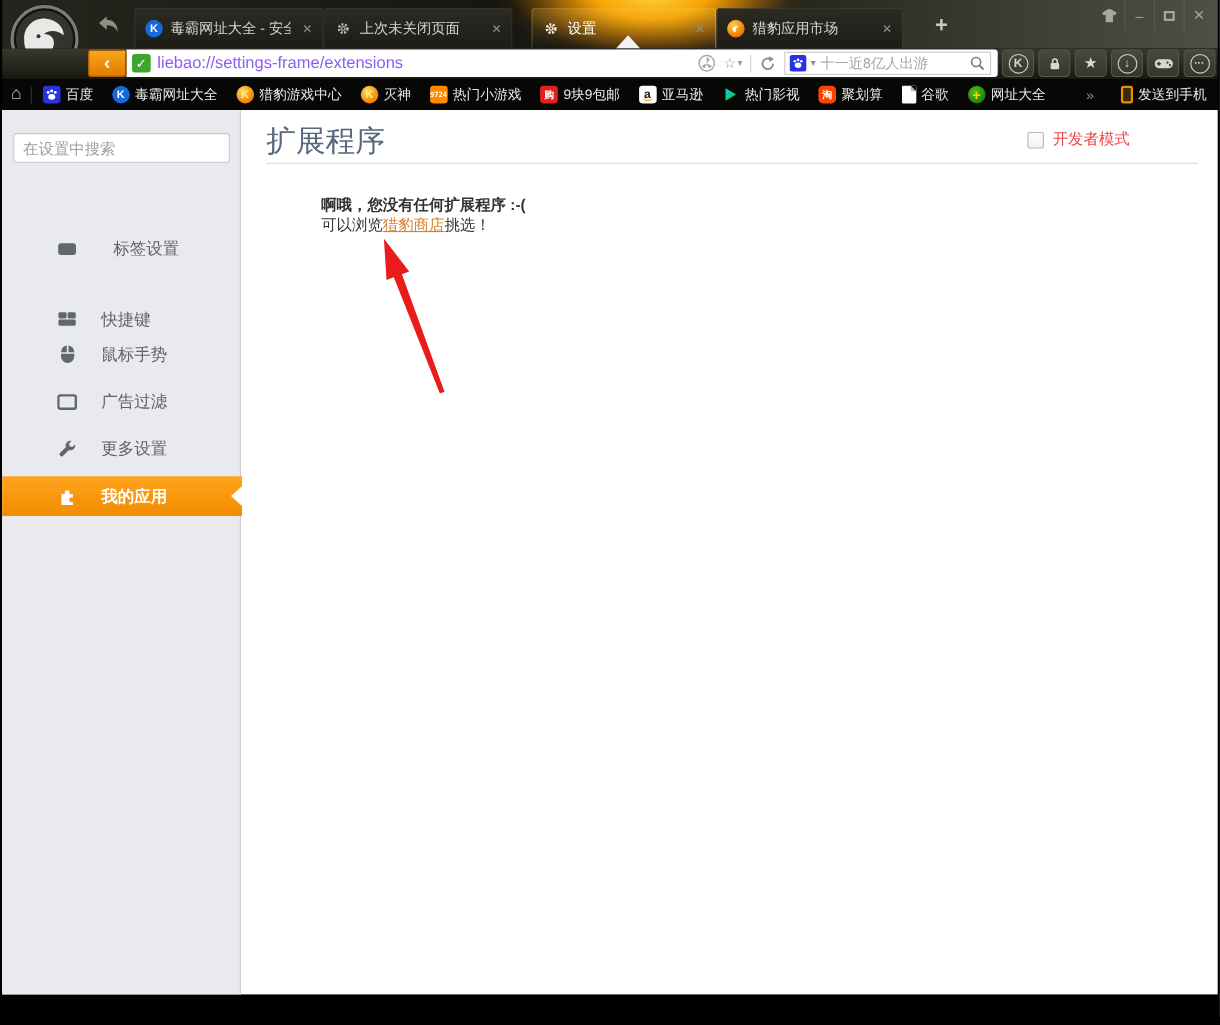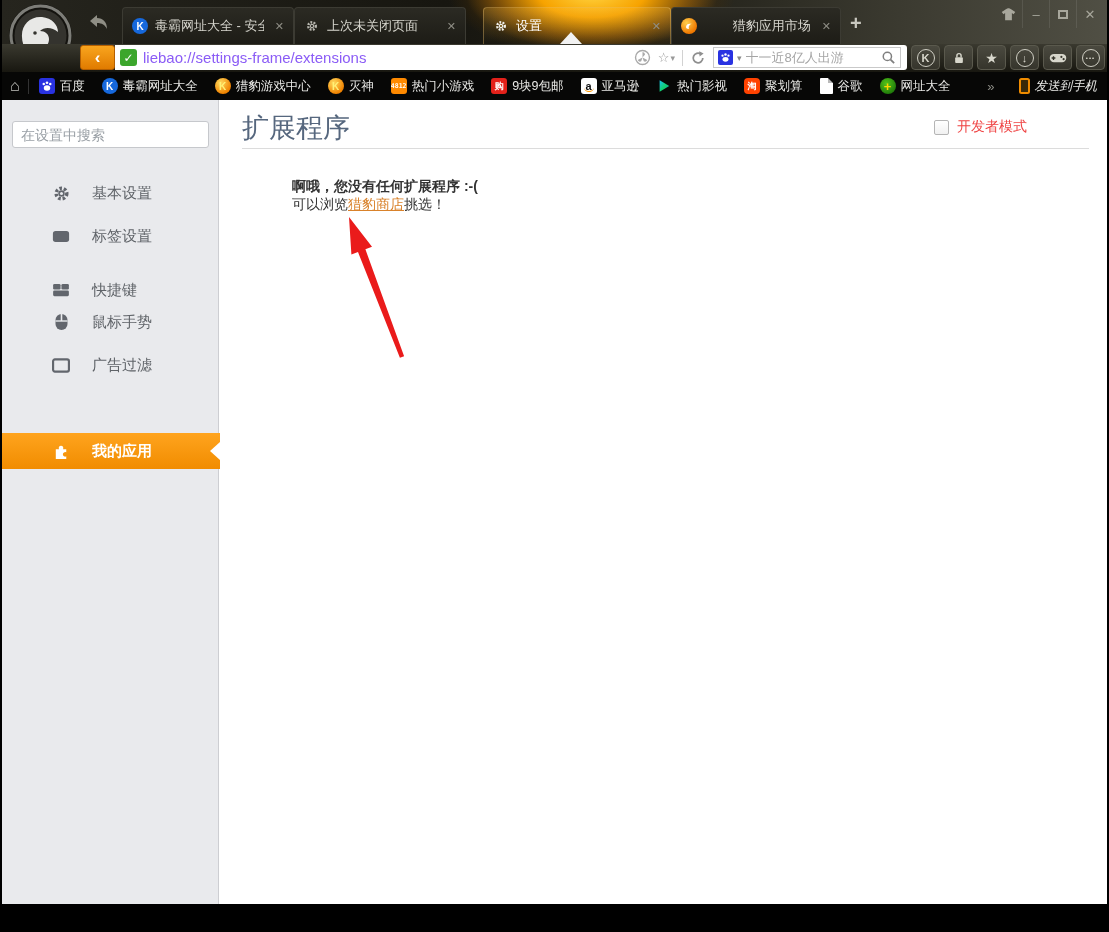--- a/index.html
+++ b/index.html
@@ -14,23 +14,23 @@
   .tab-glow { position:absolute; left:430px; top:0; width:330px; height:44px; pointer-events:none;
     background:radial-gradient(ellipse 175px 78px at 160px -6px, #ffd23e 0%, #f7a300 30%, rgba(200,120,0,.55) 55%, rgba(90,55,0,.2) 72%, transparent 82%); }
   .logo { position:absolute; left:6px; top:3px; width:65px; height:65px; z-index:30; }
   .back-curve { position:absolute; left:85px; top:12px; width:24px; height:20px; }
   .tabs { position:absolute; left:120px; top:7px; height:37px; display:flex; z-index:5; }
   .tab { width:172px; height:37px; display:flex; align-items:center; gap:7px; padding:0 9px;
     border:1px solid #3c3b33; border-bottom:none; border-radius:4px 4px 0 0;
     background:linear-gradient(#2b2a23,#1d1c16); color:#d6d5cd; font-size:13px; }
   .tab .t-title { white-space:nowrap; overflow:hidden; flex:1; }
   .tab .t-close { color:#8f8e85; font-size:11px; margin-left:4px; }
-  .tab.active { margin-left:17px; width:188px; background:linear-gradient(rgba(255,200,80,.20),rgba(40,30,5,.05));
+  .tab.active { margin-left:17px; width:168px; background:linear-gradient(rgba(255,200,80,.20),rgba(40,30,5,.05));
     border-color:rgba(255,210,120,.35); color:#fff; }
-  .tab.last { width:170px;text-align:right; }
+  .tab.last { width:170px; }
   .favicon { width:16px; height:16px; flex:0 0 16px; display:flex; align-items:center; justify-content:center;
     border-radius:50%; font-size:10px; font-weight:bold; color:#fff; }
   .fav-blue { background:#1668dc; }
   .fav-orange { background:radial-gradient(circle at 35% 30%, #ffcf4d, #f07800 70%); }
   .newtab { position:absolute; left:848px; top:12px; color:#c9c8bf; font-size:20px; font-weight:bold; z-index:5;}
   .tab-pointer { position:absolute; left:558px; top:32px; width:0; height:0; z-index:6;
     border-left:11px solid transparent; border-right:11px solid transparent; border-bottom:12px solid #f2f2f2; }
   .win-controls { position:absolute; right:4px; top:0; height:28px; display:flex; z-index:8; }
   .wc { width:27px; height:28px; display:flex; align-items:center; justify-content:center;
     color:#a8a79c; font-size:13px; border-left:1px solid rgba(255,255,255,.09); }
@@ -294,21 +294,21 @@
       <span class="bm-ic ic-circle ic-korange">K</span>
       <span>猎豹游戏中心</span>
     </span>
 
     <span class="bm">
       <span class="bm-ic ic-circle ic-korange">K</span>
       <span>灭神</span>
     </span>
 
     <span class="bm">
-      <span class="bm-ic ic-9724">4812</span>
+      <span class="bm-ic ic-9724">9724</span>
       <span>热门小游戏</span>
     </span>
 
     <span class="bm">
       <span class="bm-ic ic-gou">购</span>
       <span>9块9包邮</span>
     </span>
 
     <span class="bm">
       <span class="bm-ic ic-amazon">a</span>
@@ -341,44 +341,34 @@
       <span>谷歌</span>
     </span>
 
     <span class="bm">
       <span class="bm-ic ic-circle ic-wzdq">+</span>
       <span>网址大全</span>
     </span>
 
     <span class="bm-right">
       <span class="bm-overflow">»</span>
-      <span class="bm" style="margin-right:2px;font-style:italic;">
+      <span class="bm" style="margin-right:2px;">
         <span class="phone-ic"></span>
         <span>发送到手机</span>
       </span>
     </span>
   </div>
 
   <div class="main">
 
     <div class="sidebar">
       <input class="side-search side-input" placeholder="在设置中搜索" style="">
 
-      <div class="nav-item" style="top:75px;">
-        <span class="nv-ic">
-          <svg width="19" height="19" viewBox="0 0 20 20">
-              <circle cx="10" cy="10" r="5.6" fill="none" stroke="#62666d" stroke-width="3.6" stroke-dasharray="2.7 2"></circle>
-              <circle cx="10" cy="10" r="3.4" fill="#62666d"></circle>
-              <circle cx="10" cy="10" r="1.6" fill="#e9eaed"></circle>
-            </svg>
-        </span>
-        <span>基本设置</span>
-      </div>
-
-      <div class="nav-item" style="top:118px;">
+
+      <div class="nav-item" style="top:108px;gap:11px;">
         <span class="nv-ic">
           <svg width="18" height="15" viewBox="0 0 20 16">
               <path d="M1 5 a3 3 0 0 1 3-3 h12 a3 3 0 0 1 3 3 v6 a3 3 0 0 1-3 3 H4 a3 3 0 0 1-3-3 Z" fill="#62666d"></path>
             </svg>
         </span>
         <span>标签设置</span>
       </div>
 
       <div class="nav-item" style="top:172px;">
         <span class="nv-ic">
@@ -404,20 +394,28 @@
         <span class="nv-ic">
           <svg width="15" height="18" viewBox="0 0 14 18">
               <path d="M1 7 a6 6 0 0 1 12 0 v4 a6 6 0 0 1-12 0 Z" fill="#62666d"></path>
               <line x1="7" y1="1" x2="7" y2="8" stroke="#e9eaed" stroke-width="1.6"></line>
               <line x1="1" y1="8" x2="13" y2="8" stroke="#e9eaed" stroke-width="1.4"></line>
             </svg>
         </span>
         <span>鼠标手势</span>
       </div>
 
+      <div class="nav-item" style="top:290px;">
+        <span class="nv-ic">
+          <svg width="18" height="18" viewBox="0 0 20 20">
+              <path d="M18 5.5 a4.6 4.6 0 0 1-6.2 5.6 L6 17 a2 2 0 0 1-3-3 l5.9-5.8 A4.6 4.6 0 0 1 14.5 2 l-2.6 2.6 .7 2.8 2.8 .7 Z" fill="#62666d"></path>
+            </svg>
+        </span>
+        <span>更多设置</span>
+      </div>
 
       <div class="nav-item active" style="top:333px;">
         <span class="nv-ic">
           <svg width="19" height="19" viewBox="0 0 20 20">
               <path d="M4 7.5 h3.4 a2.4 2.4 0 1 1 4.2 0 H15 v3.4 a2.4 2.4 0 1 0 0 4.2 V18 H4 Z" fill="#fff"></path>
             </svg>
         </span>
         <span>我的应用</span>
         <span class="nav-notch"></span>
       </div>

